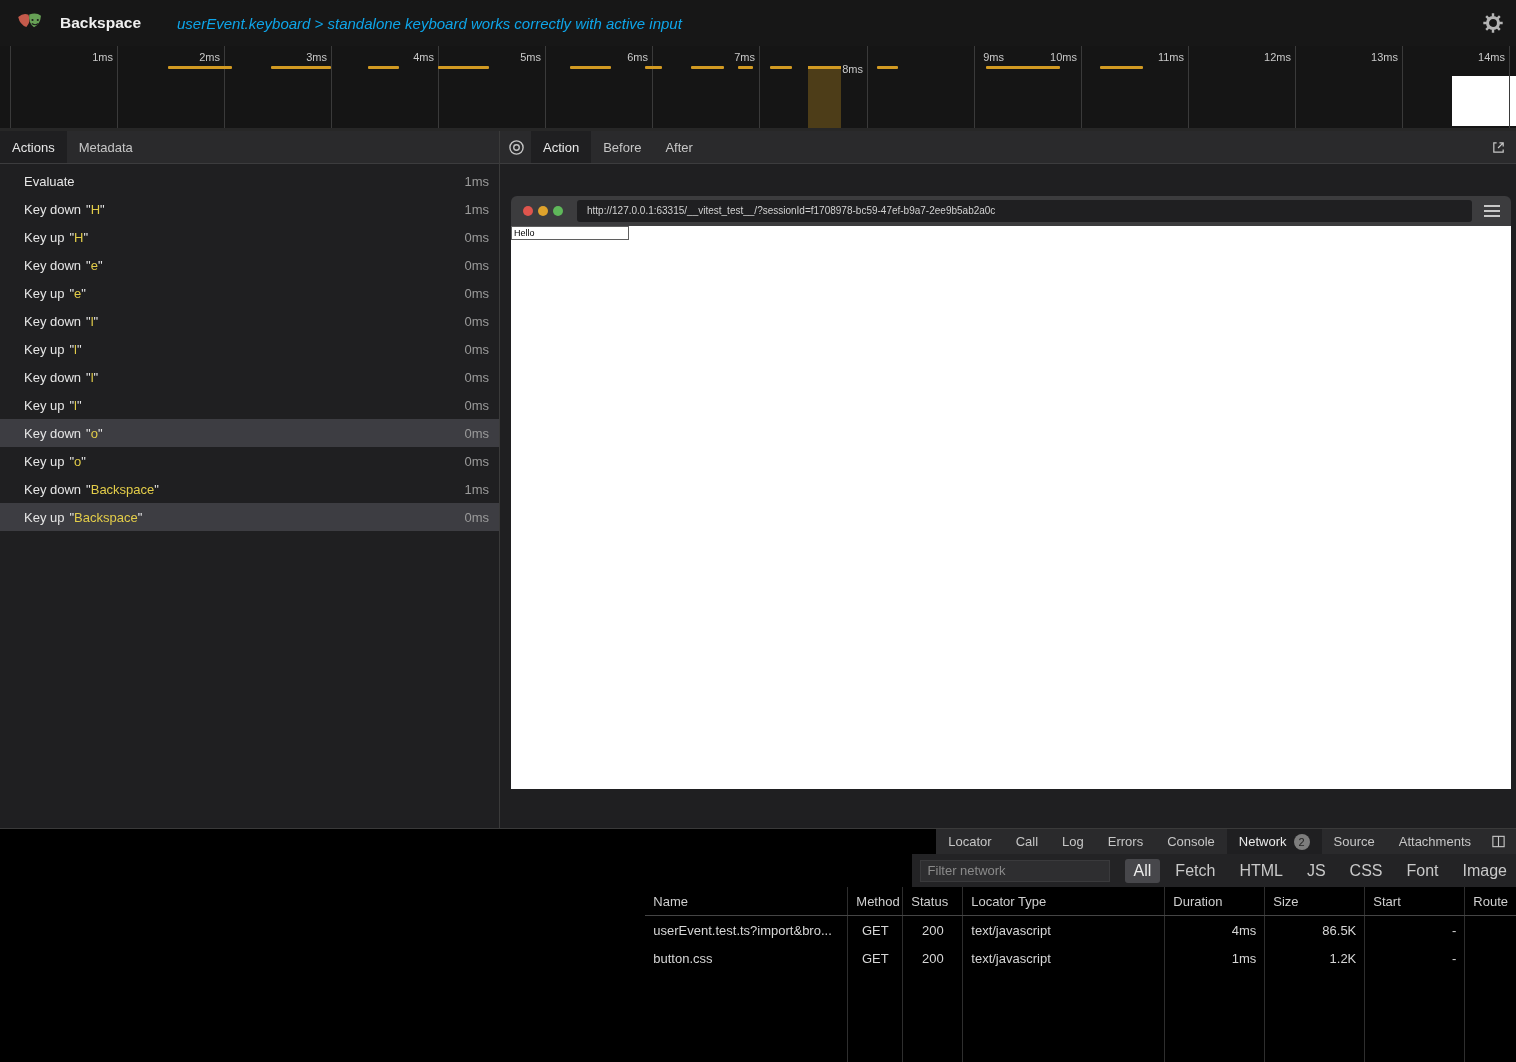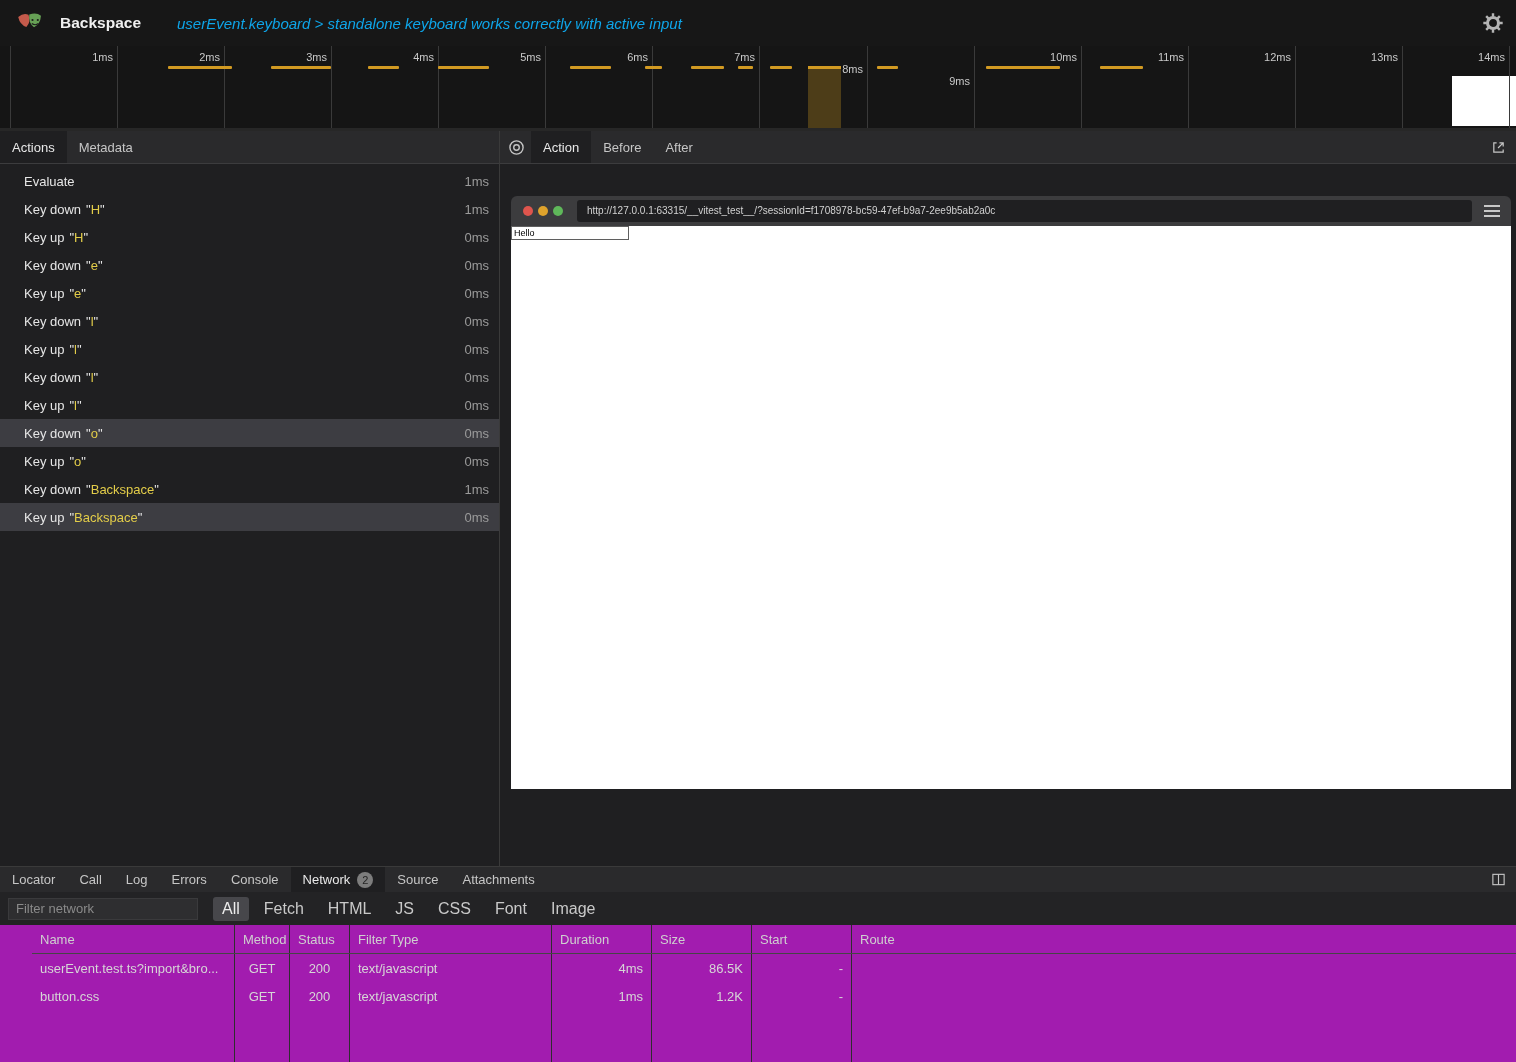--- a/index.html
+++ b/index.html
@@ -47,21 +47,21 @@
   .dots { display:flex; gap:5px; margin-left:12px; }
   .dot { width:10px; height:10px; border-radius:50%; }
   .dot.r { background:#df554d; } .dot.y { background:#dfa32c; } .dot.g { background:#5fb85a; }
   .url-field { margin-left:14px; flex:1; height:22px; background:#1f1f21; border-radius:3px; color:#d2d2d2; font-size:10px; line-height:22px; padding:0 10px; white-space:nowrap; overflow:hidden; }
   .menu-icon { width:16px; margin:0 11px 0 12px; display:flex; flex-direction:column; gap:3px; }
   .menu-icon i { display:block; height:2px; background:#c8c8c8; }
   .page { position:absolute; left:11px; top:62px; width:1000px; height:563px; background:#fff; }
   .page-input { position:absolute; left:0; top:0; width:118px; height:14px; background:#fff; color:#000; border:1px solid #5f5f5f; font-family:"Liberation Sans",sans-serif; font-size:9px; padding:0 2px; outline:none; border-radius:0; }
 
   
-  .bottom-panel { height:196px; flex:none; background:#a21caf; border-top:1px solid #3a3a3a; display:flex; flex-direction:column; }
+  .bottom-panel { height:234px; flex:none; background:#000000; border-top:1px solid #3a3a3a; display:flex; flex-direction:column;align-items:flex-end; }
   .bottom-panel .tabstrip { height:25px; border-bottom:none; }
   .filter-row { height:33px; flex:none; background:#232325; display:flex; align-items:center; padding-left:8px; }
   .filter-input { width:190px; height:22px; background:#2e2e30; border:1px solid #3a3a3c; color:#c9c9c9; font-size:13px; padding:0 7px; outline:none; }
   .filter-input::placeholder { color:#8a8a8a; }
   .chips { display:flex; align-items:center; margin-left:15px; gap:6px; }
   .chip { padding:3px 9px; font-size:16px; color:#c9c9c9; border-radius:3px; cursor:pointer; }
   .chip.sel { background:#47474b; color:#ececec; }
 
   .net-table { flex:1; display:flex; flex-direction:column; min-height:0;padding-left:32px; }
   .net-row { display:flex; flex:none; height:28px; }
@@ -115,21 +115,21 @@
       <div class="tl-grid" style="left: 1402px;"></div>
       <div class="tl-grid" style="left: 1509px;"></div>
       <div class="tl-label" style="left: 53px;">1ms</div>
       <div class="tl-label" style="left: 160px;">2ms</div>
       <div class="tl-label" style="left: 267px;">3ms</div>
       <div class="tl-label" style="left: 374px;">4ms</div>
       <div class="tl-label" style="left: 481px;">5ms</div>
       <div class="tl-label" style="left: 588px;">6ms</div>
       <div class="tl-label" style="left: 695px;">7ms</div>
       <div class="tl-label" style="left: 803px; margin-top: 12px;">8ms</div>
-      <div class="tl-label" style="left: 910px; margin-top: 24px;">9ms</div>
+      <div class="tl-label" style="left: 944px;">9ms</div>
       <div class="tl-label" style="left: 1017px;">10ms</div>
       <div class="tl-label" style="left: 1124px;">11ms</div>
       <div class="tl-label" style="left: 1231px;">12ms</div>
       <div class="tl-label" style="left: 1338px;">13ms</div>
       <div class="tl-label" style="left: 1445px;">14ms</div>
       <div class="tl-tick" style="left: 168px; width: 64px;"></div>
       <div class="tl-tick" style="left: 271px; width: 60px;"></div>
       <div class="tl-tick" style="left: 368px; width: 31px;"></div>
       <div class="tl-tick" style="left: 438px; width: 51px;"></div>
       <div class="tl-tick" style="left: 570px; width: 41px;"></div>
@@ -315,21 +315,21 @@
           <span class="chip">CSS</span>
           <span class="chip">Font</span>
           <span class="chip">Image</span>
         </div>
     </div>
     <div class="net-table" id="net-table">
         <div class="net-row head">
           <div class="net-cell c0">Name</div>
           <div class="net-cell c1">Method</div>
           <div class="net-cell c2">Status</div>
-          <div class="net-cell c3">Filter Type</div>
+          <div class="net-cell c3">Locator Type</div>
           <div class="net-cell c4">Duration</div>
           <div class="net-cell c5">Size</div>
           <div class="net-cell c6">Start</div>
           <div class="net-cell c7">Route</div>
         </div>
         <div class="net-row ">
           <div class="net-cell c0">userEvent.test.ts?import&amp;bro...</div>
           <div class="net-cell c1">GET</div>
           <div class="net-cell c2">200</div>
           <div class="net-cell c3">text/javascript</div>

